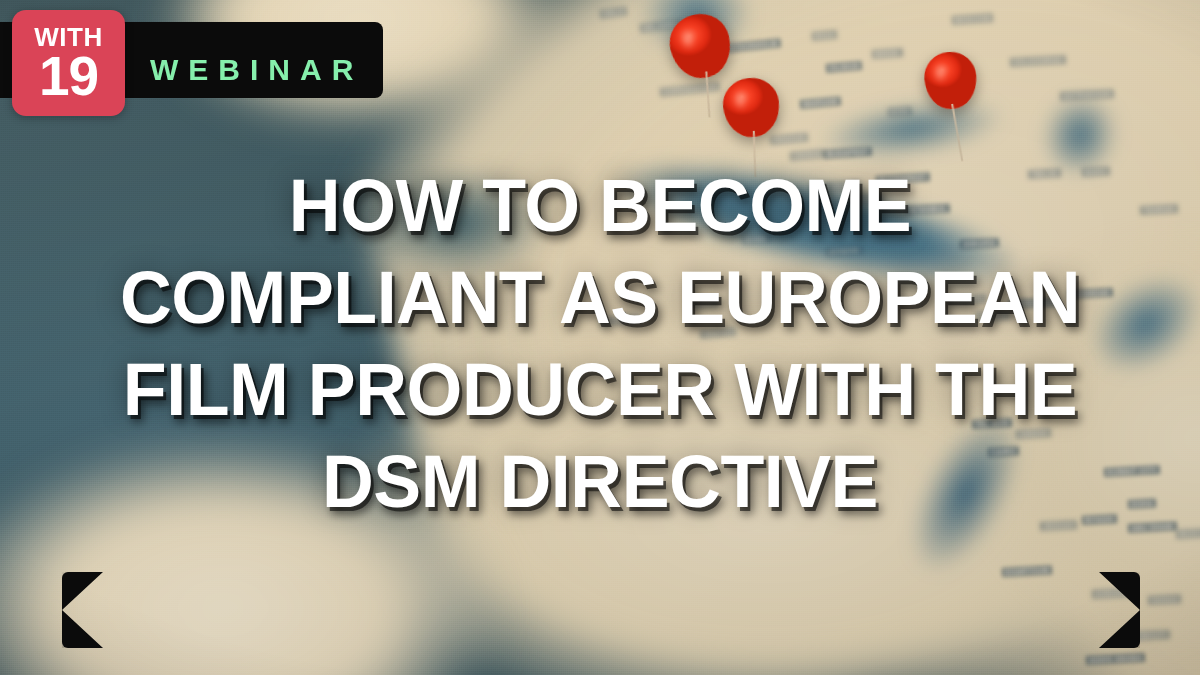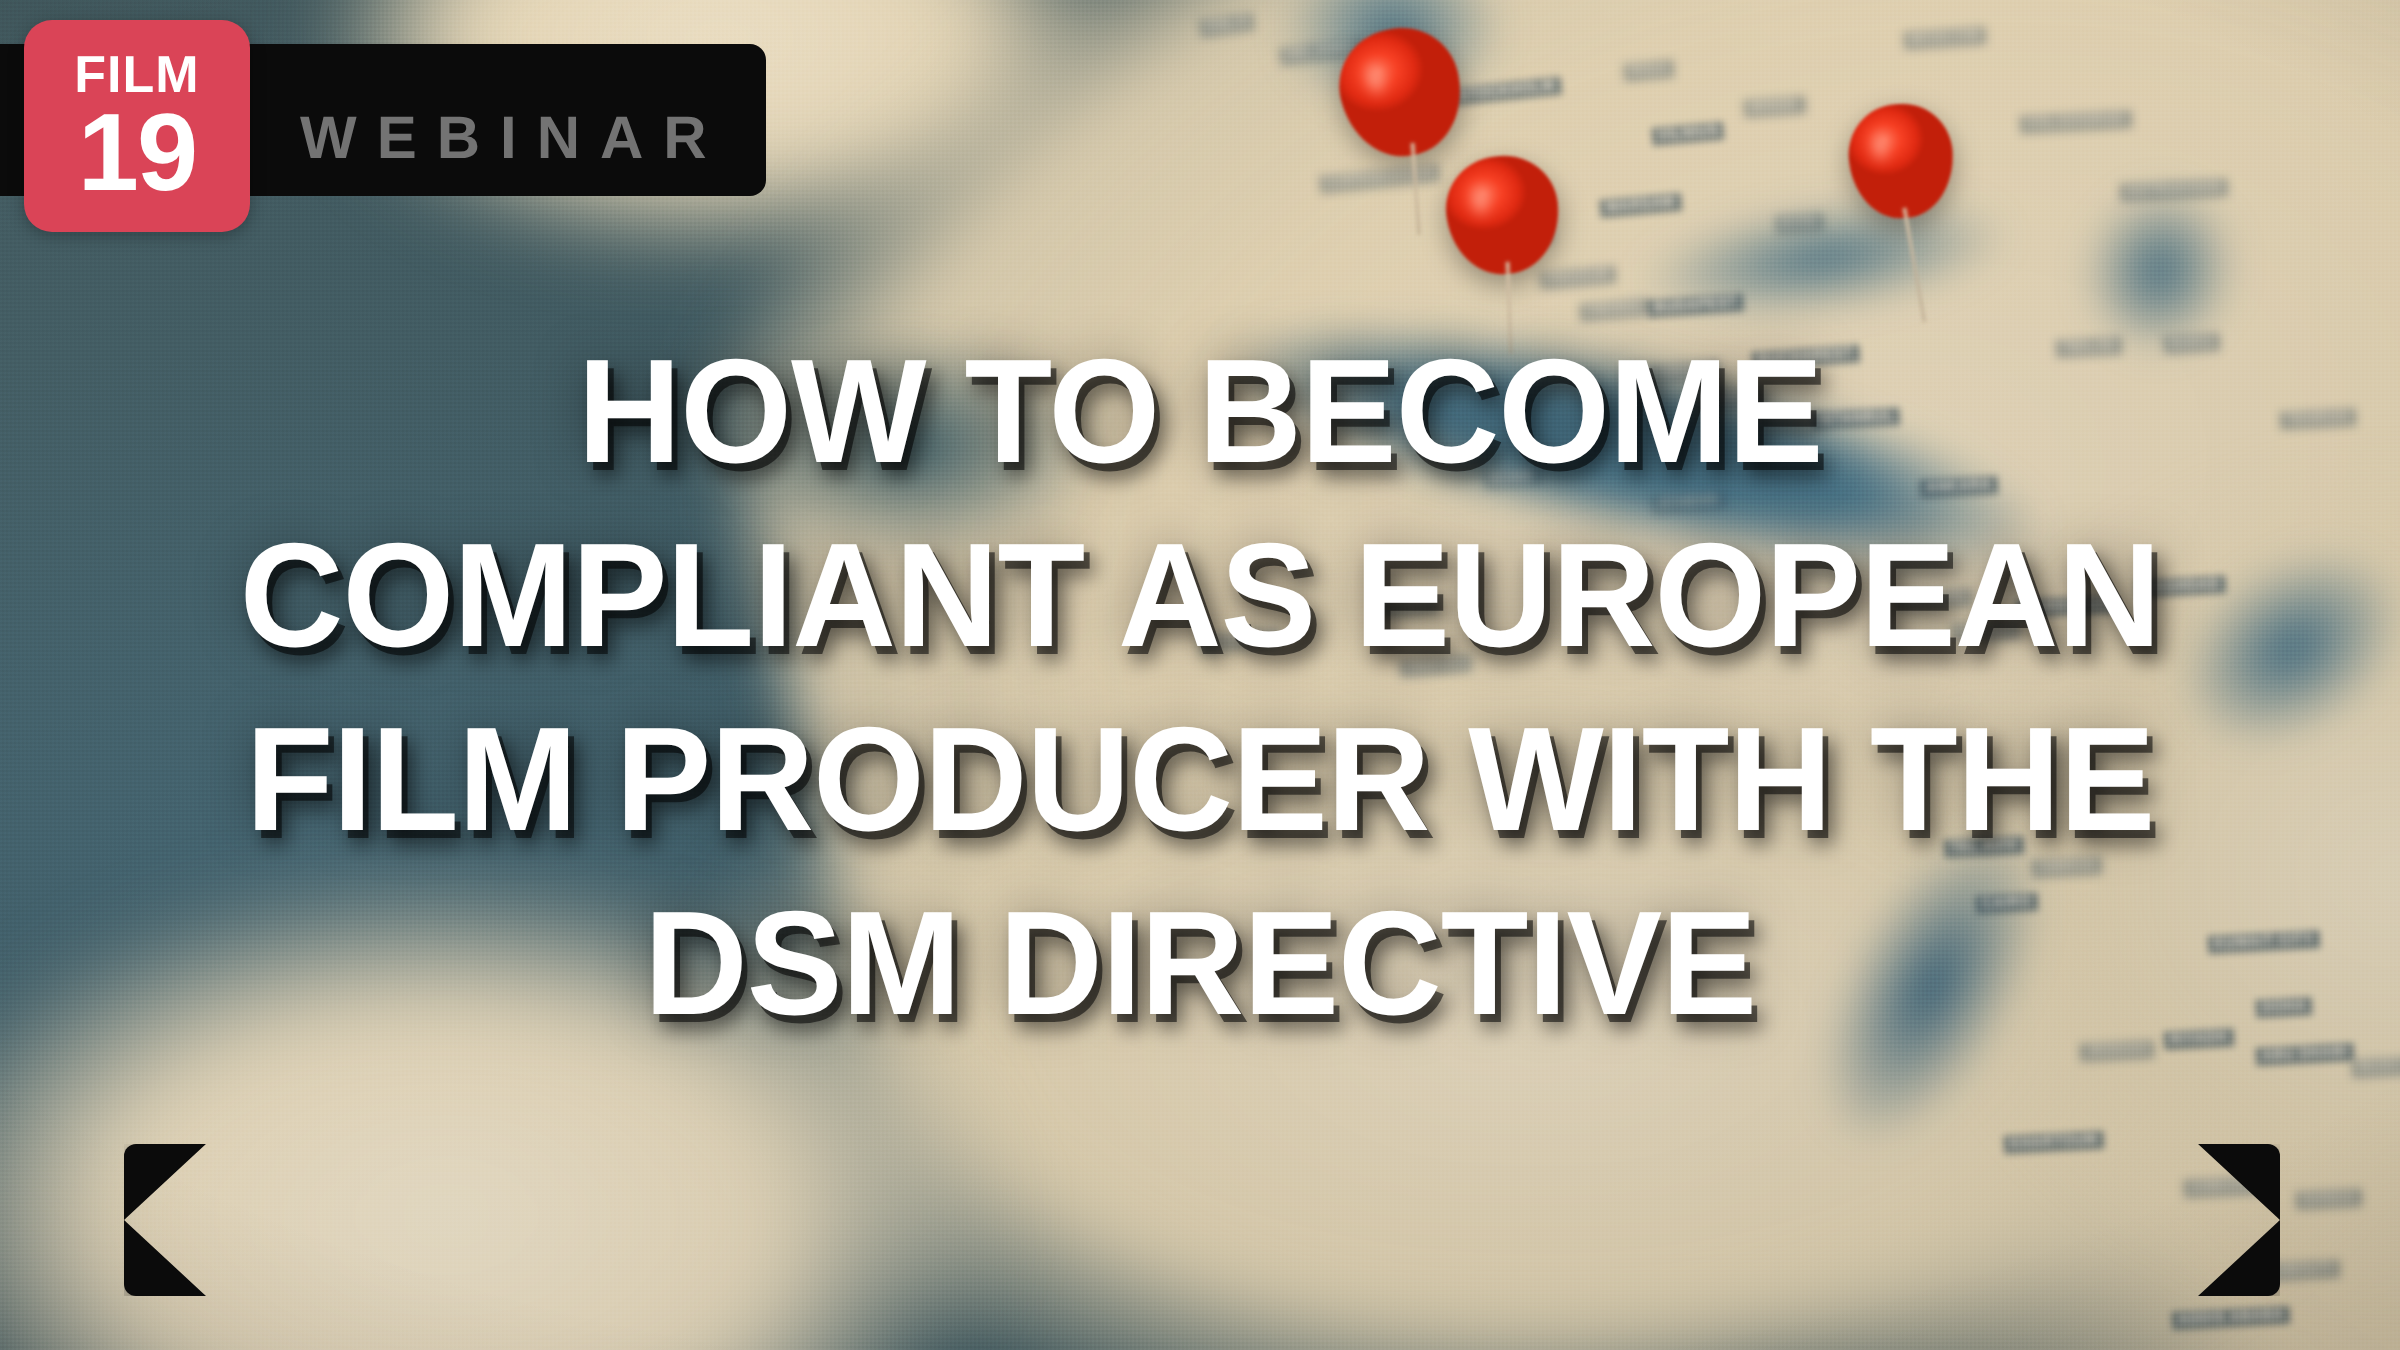--- a/index.html
+++ b/index.html
@@ -166,21 +166,21 @@
     background:#0b0b0b;
     -webkit-clip-path: polygon(0 0, 100% 0, 100% 100%, 0 100%, 0 100%);
     clip-path: polygon(0 0, 92% 0, 100% 0, 100% 100%, 92% 100%, 100% 50%, 92% 100%, 0 100%);
     border-radius:0 8px 8px 0;
     z-index:38;
   }
   .webinar-label {
     position:absolute; left:150px; top:22px;
     width:200px; height:96px;
     display:flex; align-items:center;
-    color:#737373;
+    color:#86efac;
     font-size:30px; font-weight:700;
     letter-spacing:10px;
     z-index:42;
   }
 
   .logo {
     position:absolute; left:12px; top:10px;
     width:113px; height:106px;
     background:#da4457;
     border-radius:14px;
@@ -322,21 +322,21 @@
   </div>
   <div class="pin" id="pin3">
     <div class="needle"></div>
     <div class="head"></div>
   </div>
 
   <div class="webinar-ribbon"></div>
   <div class="webinar-label">WEBINAR</div>
 
   <div class="logo">
-    <div class="stage-word">FILM</div>
+    <div class="stage-word">WITH</div>
     <div class="num">19</div>
   </div>
 
   <div class="title">
     <span class="tline">HOW TO BECOME</span>
     <span class="tline">COMPLIANT AS EUROPEAN</span>
     <span class="tline">FILM PRODUCER WITH THE</span>
     <span class="tline">DSM DIRECTIVE</span>
   </div>
 

